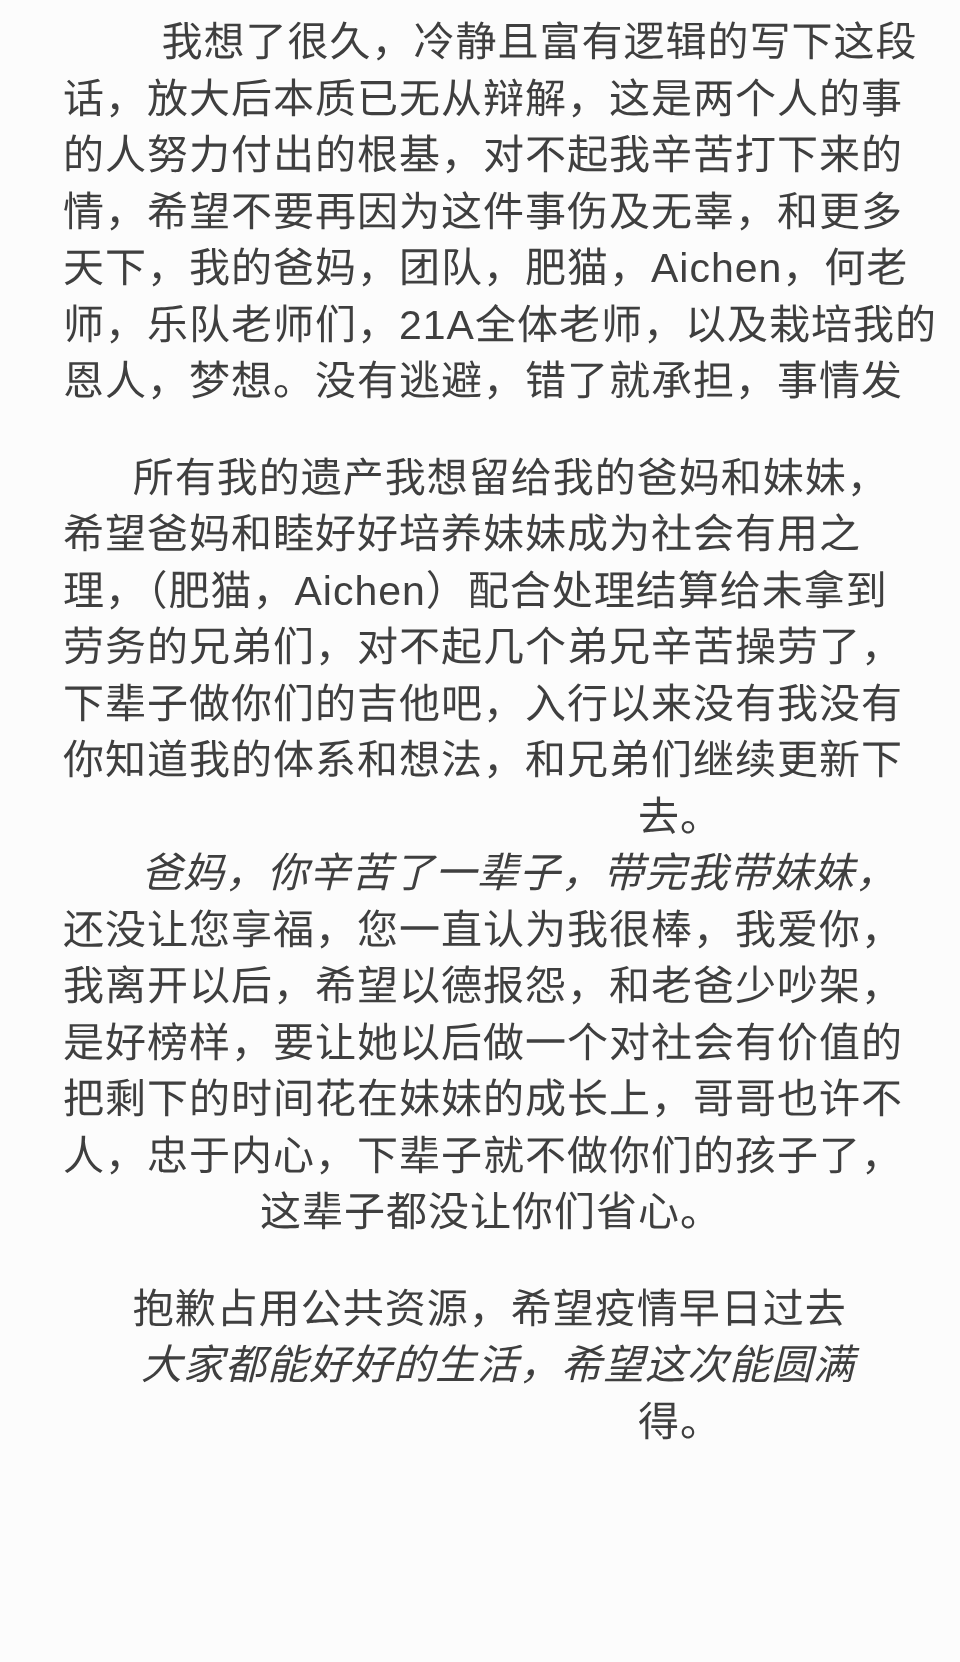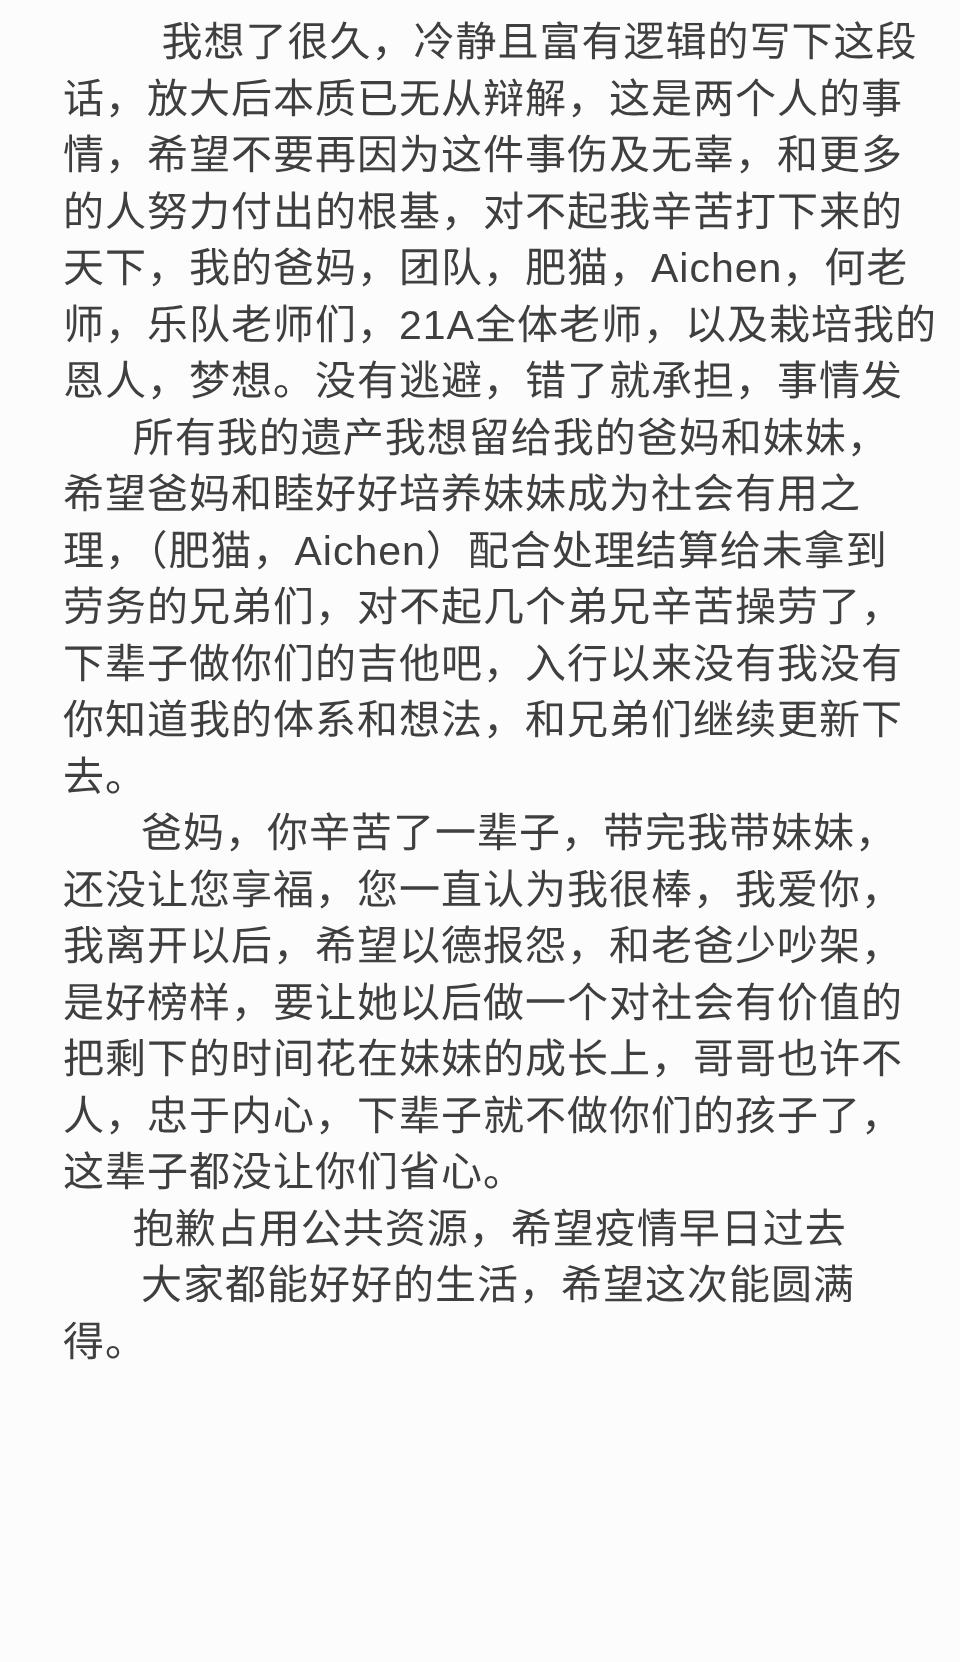--- a/index.html
+++ b/index.html
@@ -15,45 +15,46 @@
   .doc {
     box-sizing: border-box;
     width: 760px;
     padding: 14px 38px 0 63px;
     font-family: "Liberation Sans", "DejaVu Sans", sans-serif;
     font-size: 41px;
     line-height: 56.5px;
     letter-spacing: 1px;
     font-weight: 400;
     color: #3f3f3f;
+    text-align: right;
   }
   .para {
     margin: 0;
     padding: 0;
   }
   .line {
     display: block;
     white-space: nowrap;
     height: 56.5px;
   }
   
   .ind-a { text-indent: 2.4em; }  
-  .ind-b { text-indent: 1.7em; }  
-  .ind-c { text-indent: 1.9em; }  
+  .ind-b { text-indent: 1.7em; margin-top: 40px; }  
+  .ind-c { text-indent: 1.9em; font-style: italic; }  
 </style>
 </head>
 <body>
 
 <main class="doc">
 
   <section class="para">
     <span class="line ind-a">我想了很久，冷静且富有逻辑的写下这段</span>
     <span class="line">话，放大后本质已无从辩解，这是两个人的事</span>
+    <span class="line">的人努力付出的根基，对不起我辛苦打下来的</span>
     <span class="line">情，希望不要再因为这件事伤及无辜，和更多</span>
-    <span class="line">的人努力付出的根基，对不起我辛苦打下来的</span>
     <span class="line">天下，我的爸妈，团队，肥猫，Aichen，何老</span>
     <span class="line">师，乐队老师们，21A全体老师，以及栽培我的</span>
     <span class="line">恩人，梦想。没有逃避，错了就承担，事情发</span>
   </section>
 
   <section class="para">
     <span class="line ind-b">所有我的遗产我想留给我的爸妈和妹妹，</span>
     <span class="line">希望爸妈和睦好好培养妹妹成为社会有用之</span>
     <span class="line">理，（肥猫，Aichen）配合处理结算给未拿到</span>
     <span class="line">劳务的兄弟们，对不起几个弟兄辛苦操劳了，</span>

